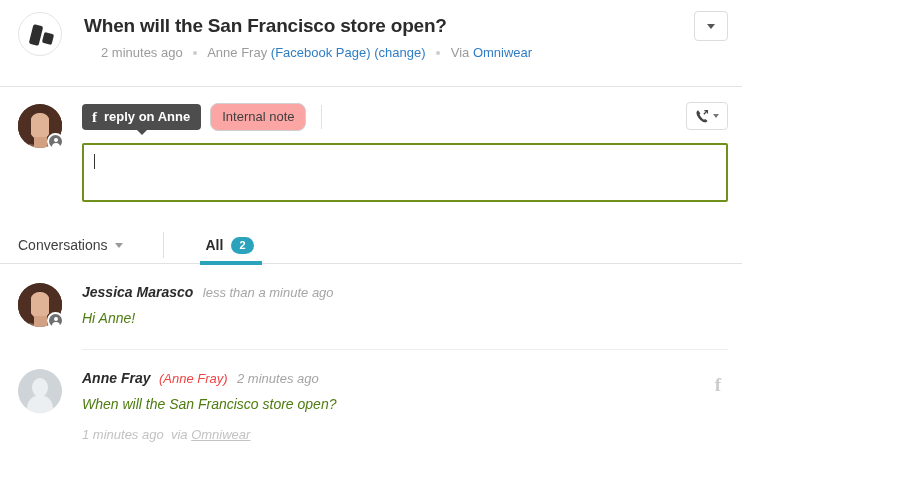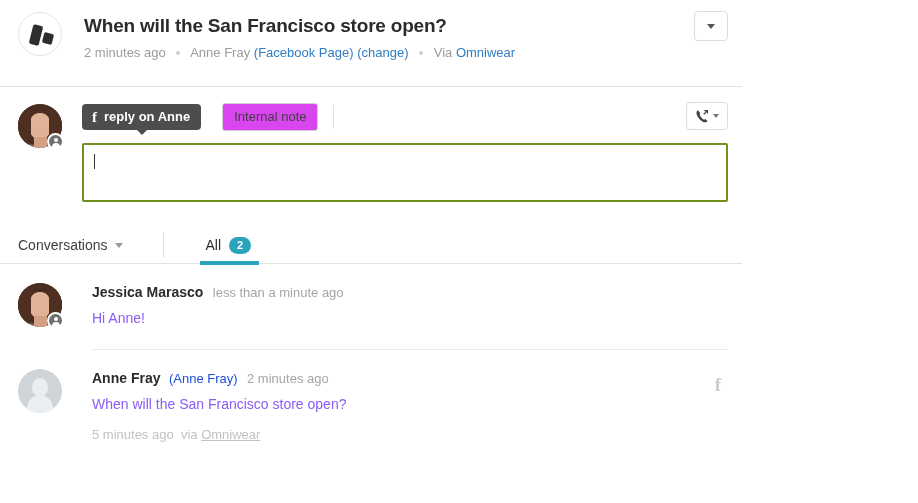--- a/index.html
+++ b/index.html
@@ -50,20 +50,21 @@
     color: #2b2b2b;
     letter-spacing: -0.2px;
     line-height: 22px;
   }
   .meta {
     margin-top: 7px;
     font-size: 13px;
     color: #9b9b9b;
     line-height: 17px;
     white-space: nowrap;
+    margin-left: 17px;
   }
   .meta .lnk { color: #2f7dc4; }
   .meta .dot {
     display: inline-block;
     width: 4px; height: 4px; border-radius: 50%;
     background: #cdcdcd;
     vertical-align: middle;
     margin: 0 7px 2px 7px;
   }
   .hdr-dropdown {
@@ -176,24 +177,24 @@
   .tab-wall::after {
     content: "";
     position: absolute;
     left: 50%; margin-left: -5px; bottom: -5px;
     width: 0; height: 0;
     border-left: 5px solid transparent;
     border-right: 5px solid transparent;
     border-top: 5px solid #4d4d4d;
   }
   .tab-note {
-    margin-left: 21px;
+    margin-left: 9px;
     border: 1px solid #d0d0d0;
-    border-radius: 3px;
-    background: #d946ef;
+    border-radius: 8px;
+    background: #fca5a5;
     color: #3f3f3f;
     font-size: 13px;
     padding: 5px 11px 6px 11px;
     cursor: pointer;
     line-height: 15px;
   }
   .tab-sep {
     width: 1px; height: 24px; background: #e0e0e0;
     margin: 0 14px 0 15px;
   }
@@ -254,21 +255,21 @@
   }
   .fb-sep { width:1px; height: 26px; background:#e0e0e0; margin: 0 0 0 40px; }
   .tab-all {
     margin-left: 40px;
     display: flex; align-items: center; gap: 8px;
     height: 37px;
     cursor: pointer;
     position: relative;
     padding: 0 2px;
   }
-  .tab-all .lbl { font-size: 14px; font-weight: normal; color: #2b2b2b; }
+  .tab-all .lbl { font-size: 14px; font-weight: bold; color: #2b2b2b; }
   .count-badge {
     background: #2ba3bc;
     color: #fff;
     font-size: 11px;
     font-weight: bold;
     border-radius: 9px;
     padding: 2px 8px 3px 8px;
     line-height: 12px;
   }
   .tab-all .underline {
@@ -277,27 +278,27 @@
     height: 4px; background: #2ba3bc;
   }
 
   
   .msg {
     display: flex;
     align-items: flex-start;
     padding: 19px 14px 0 18px;
     position: relative;
   }
-  .msg-body { flex: 1; margin-left: 28px; }
+  .msg-body { flex: 1; margin-left: 18px; font-style: italic; }
   .msg-head { line-height: 17px; white-space: nowrap; }
   .msg-author { font-size: 14px; font-weight: bold; color: #2b2b2b; }
-  .msg-alias { font-size: 13px; color: #1d4ed8; margin-left: 4px; }
+  .msg-alias { font-size: 13px; color: #ef4444; margin-left: 4px; }
   .msg-time { font-size: 13px; color: #a5a5a5; margin-left: 5px; }
   .msg-text {
-    font-size: 14px; color: #8b5cf6;
+    font-size: 14px; color: #4d7c0f;
     margin-top: 8px; line-height: 19px;
   }
   .msg-text.p2 { margin-top: 19px; }
   .msg-foot {
     font-size: 13px; color: #c2c2c2;
     margin-top: 13px;
   }
   .msg-foot .src { color: #c2c2c2; text-decoration: underline; }
   .divider { height: 1px; background: #ececec; margin-top: 21px; }
   .fb-corner {
@@ -423,21 +424,21 @@
       </div>
     </div>
     <div class="msg-body">
       <div class="msg-head">
         <span class="msg-author">Anne Fray</span>
         <span class="msg-alias">(Anne Fray)</span>
         <span class="msg-time">2 minutes ago</span>
       </div>
       <div class="msg-text">When will the San Francisco store open?</div>
       <div class="msg-foot">
-        <span>5 minutes ago</span>
+        <span>1 minutes ago</span>
         <span>&nbsp;</span><span>via</span>
         <span> </span><span class="src">Omniwear</span>
       </div>
     </div>
     <div class="fb-corner">f</div>
   </div>
 
 </div>
 
 </body></html>

